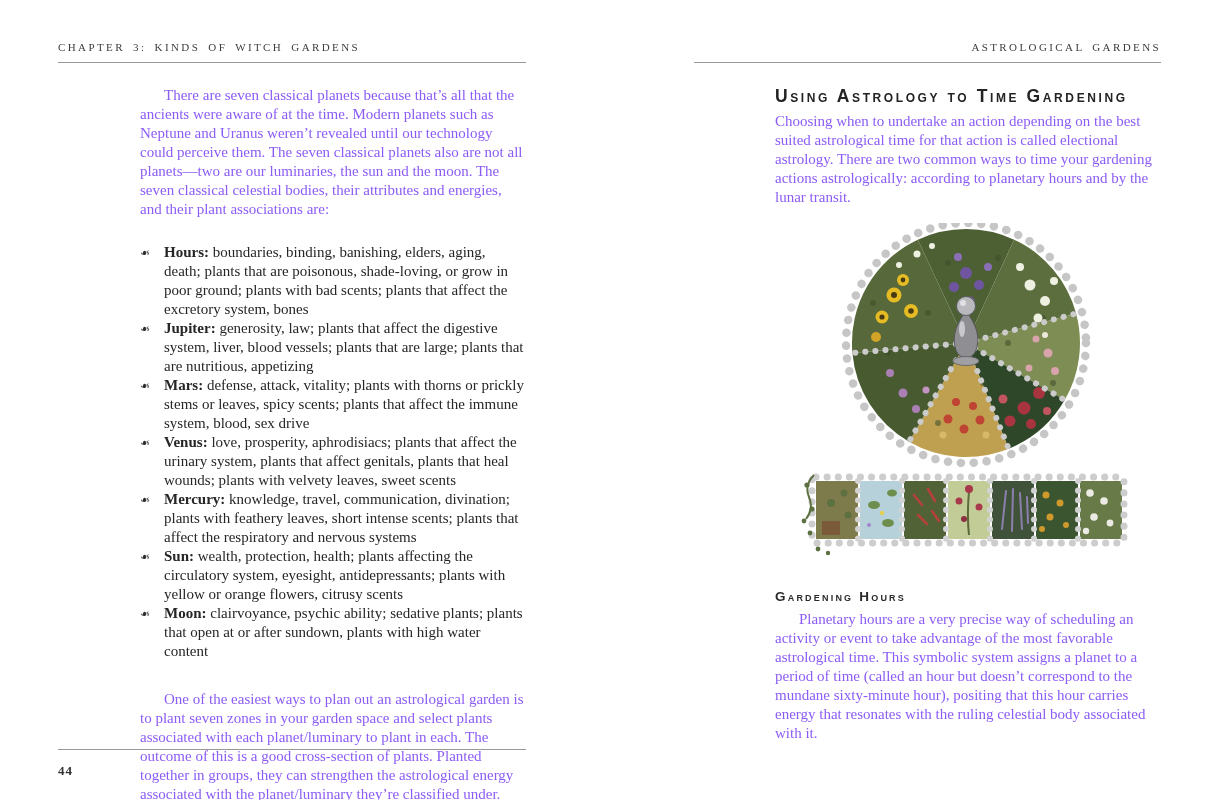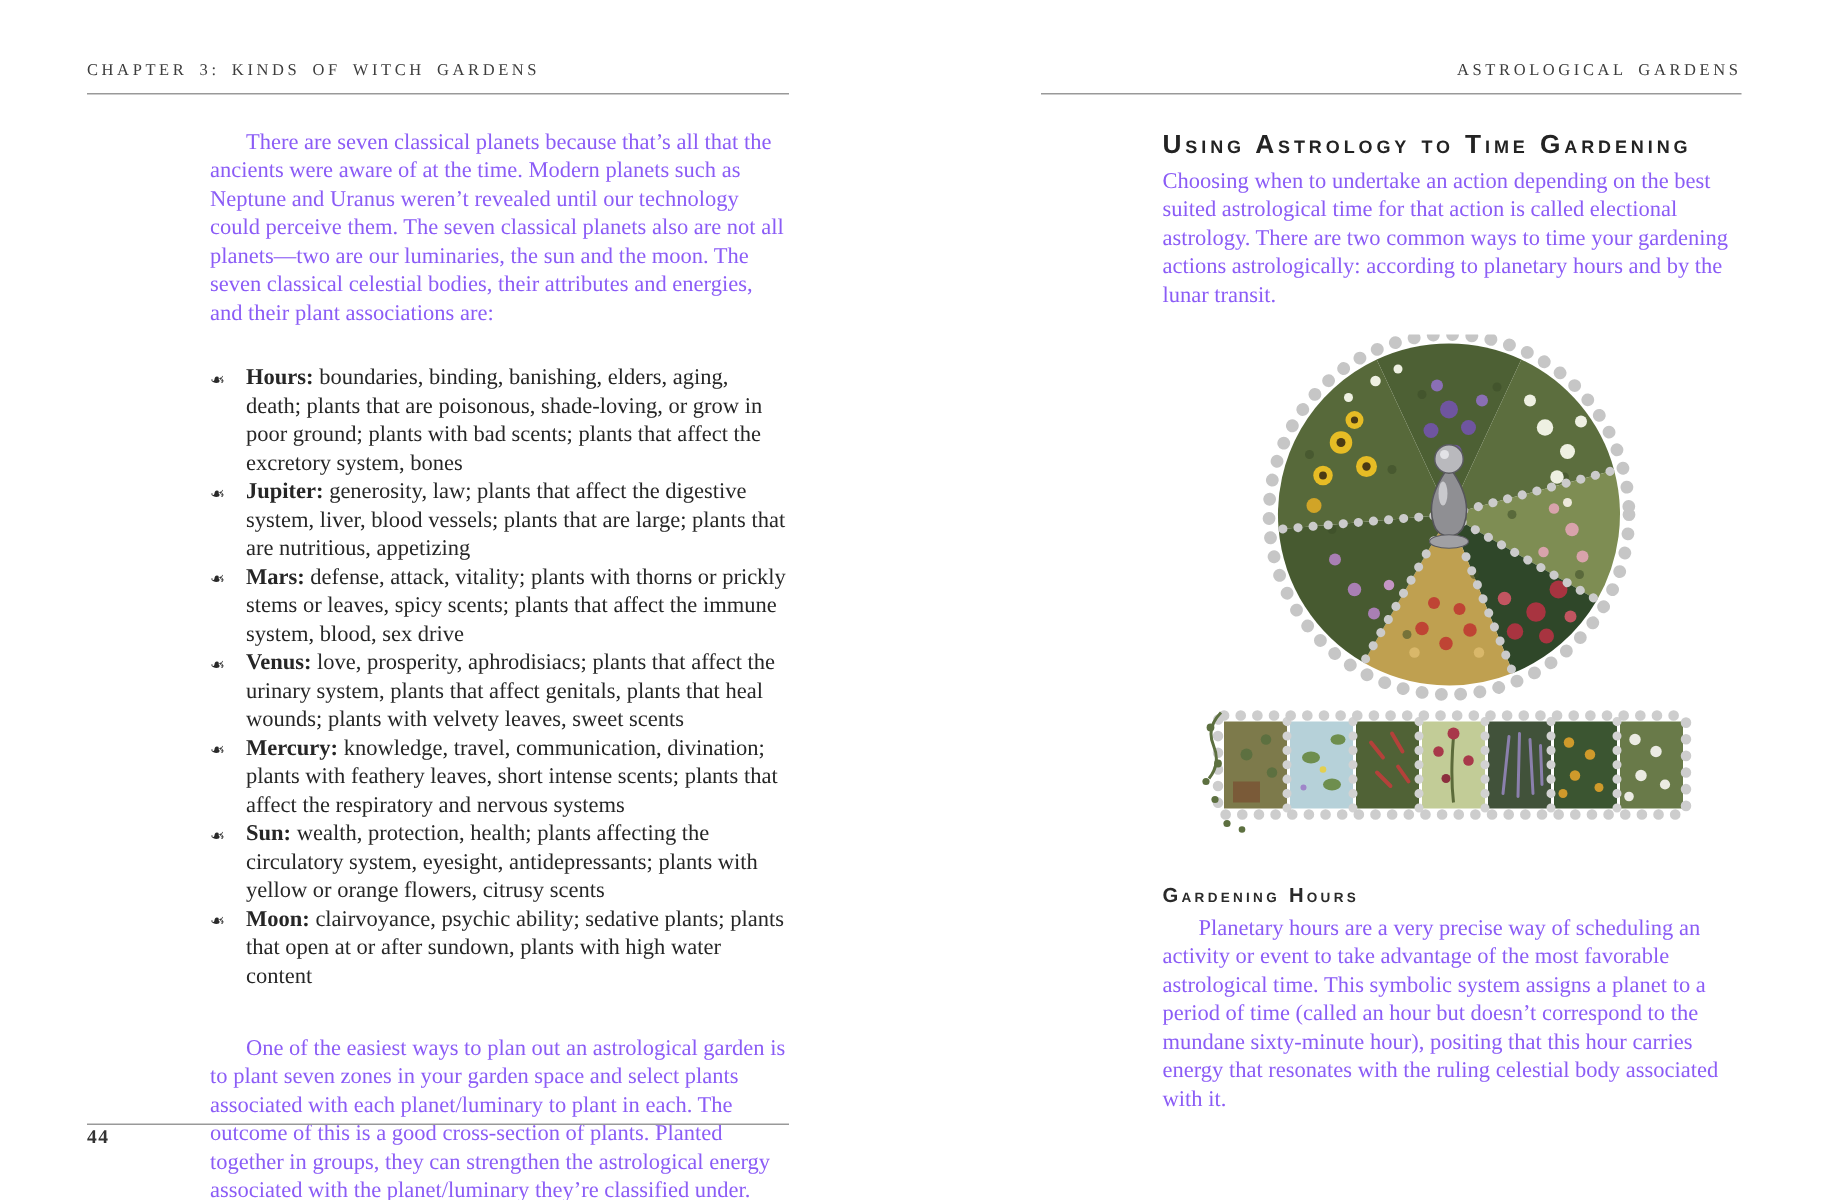--- a/index.html
+++ b/index.html
@@ -52,21 +52,21 @@
   .illustration{margin:16px auto 0 auto;width:340px;}
   .illustration svg{display:block;}
   .caption{
     margin-top:4px;text-align:center;
     font-family:"DejaVu Serif", serif;font-style:italic;
     font-size:19px;letter-spacing:1.5px;color:#1d1d1d;
   }
 
   .page-footer{
     position:absolute;top:749px;left:0;right:0;
-    border-top:1px solid #999;padding-top:0;
+    border-top:1px solid #999;padding-top:13px;
     font-size:13px;font-weight:bold;letter-spacing:1px;color:#333;
   }
   .page-footer.pf-left{text-align:left;}
   .page-footer.pf-right{text-align:right;}
 </style>
 </head>
 <body>
 
 <div>
 

